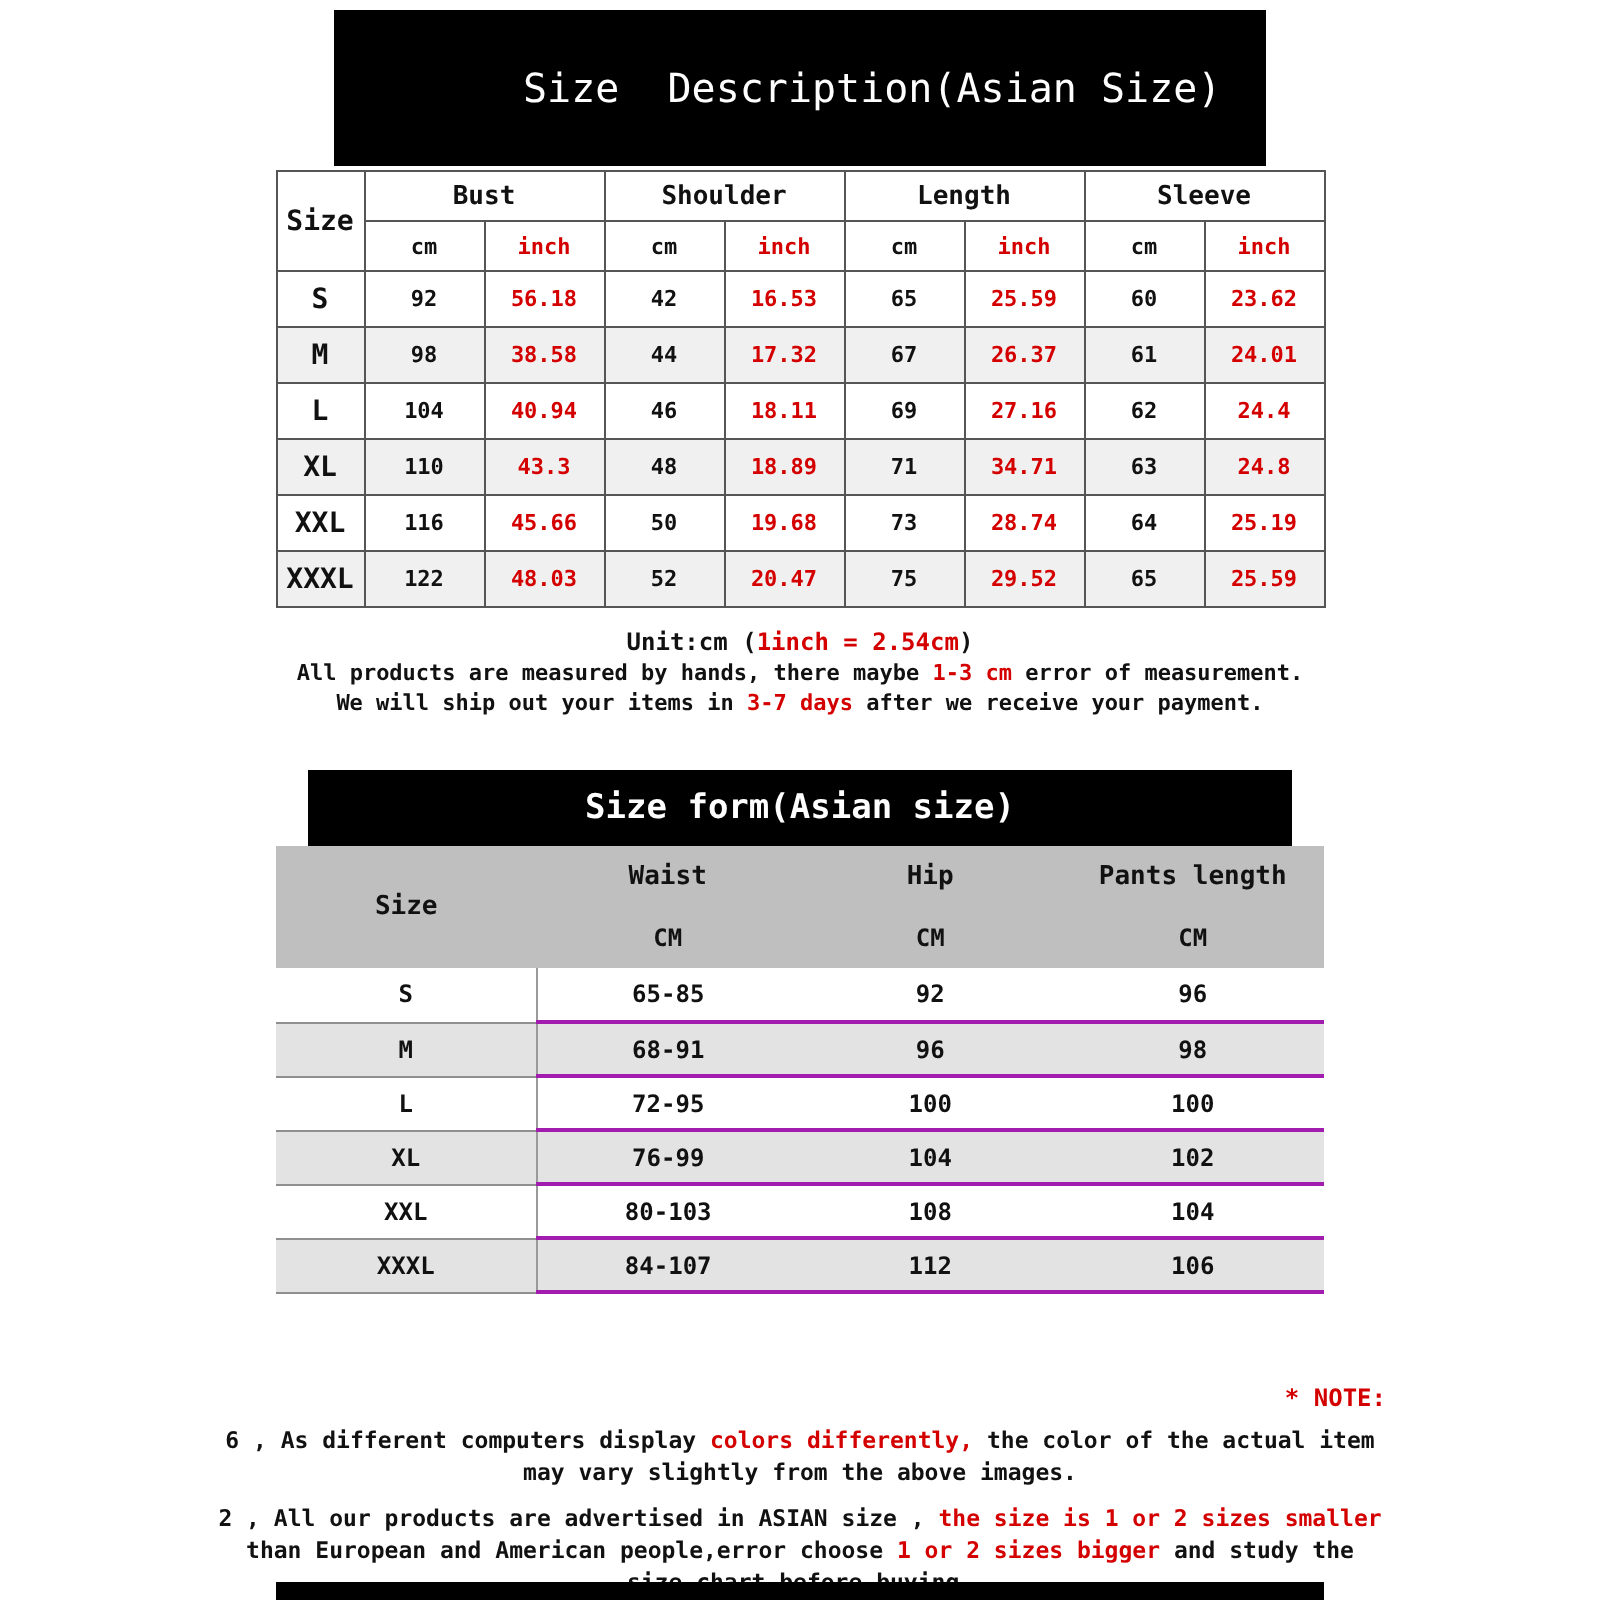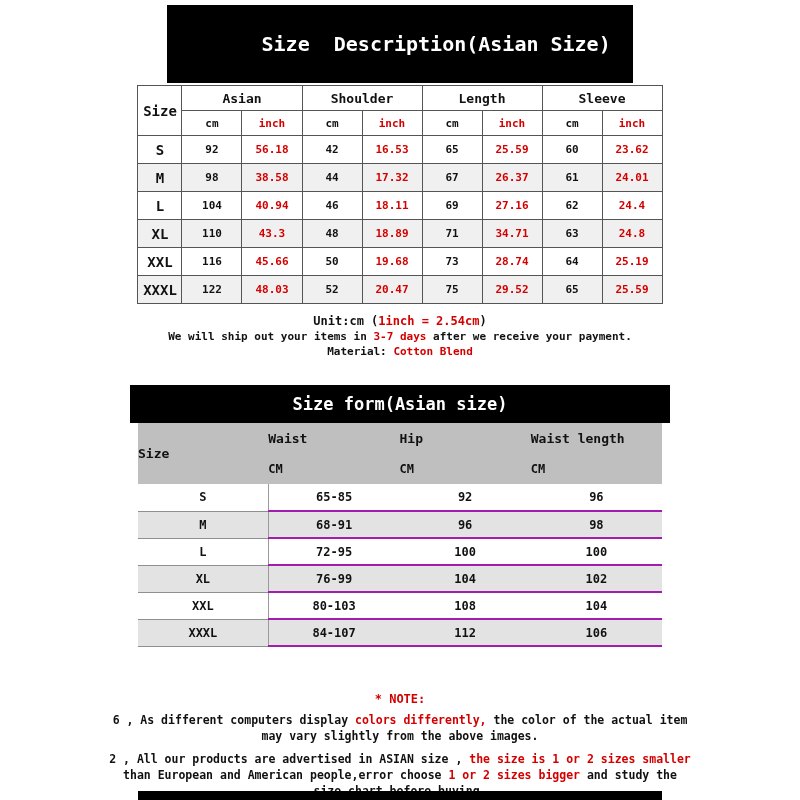--- a/index.html
+++ b/index.html
@@ -8,21 +8,21 @@
     width:800px; height:800px; position:relative; overflow:hidden;
     font-family:"DejaVu Sans Mono","Liberation Mono",monospace;
     color:#111;
   }
   .red { color:#d40000; }
 
   
   .title-wrap { text-align:center; margin-top:5px; }
   .title-bar {
     display:inline-block; background:#000; color:#fff;
-    font-size:20px; font-weight:bold; padding:3px 22px; white-space:pre;
+    font-size:20px; font-weight:normal; padding:3px 22px; white-space:pre;
   }
 
   
   table.size-desc {
     width:524px; margin:2px auto 0; border-collapse:collapse; table-layout:fixed;
   }
   .size-desc th, .size-desc td {
     border:1px solid #555; text-align:center; font-weight:bold; padding:0;
   }
   .size-desc col.c-size { width:44px; }
@@ -37,47 +37,47 @@
 
   
   .top-notes {
     margin:10px auto 0; width:560px; text-align:center;
     font-weight:bold; font-size:11px; line-height:15px;
   }
   .top-notes .note-line.first { font-size:12px; }
 
   
   .form-title-bar {
-    width:540px; height:38px; margin:26px auto 0; background:#000; color:#fff;
+    width:492px; height:38px; margin:26px auto 0; background:#000; color:#fff;
     text-align:center; font-size:17px; font-weight:bold; line-height:38px;
   }
   table.size-form {
     width:524px; margin:0 auto; border-collapse:collapse; table-layout:fixed;
   }
   .size-form col.c-size { width:130px; }
   .size-form col.c-col { width:131px; }
   .size-form thead th {
-    background:#bfbfbf; font-weight:bold; text-align:left;
+    background:#bfbfbf; font-weight:bold; text-align:center;
   }
   .size-form thead tr.label-row th { height:30px; font-size:13px; }
   .size-form thead th.corner { font-size:17px; }
   .size-form thead tr.cm-row th { height:31px; font-size:12px; }
   .size-form tbody td {
     height:27px; font-size:12px; font-weight:bold; text-align:center;
     border-bottom:2px solid #a21caf;
   }
   .size-form tbody td.size { border-right:1px solid #9a9a9a; border-bottom:1px solid #8f8f8f; }
   .size-form tbody tr:nth-child(even) { background:#e3e3e3; }
 
   
   .bottom-notes {
     margin:44px auto 0; width:586px; text-align:center;
     font-weight:bold; font-size:11.5px; line-height:16px;
   }
-  .note-header { font-size:12px; margin-bottom:5px; }
+  .note-header { font-size:12px; margin-bottom:5px;text-align:right; }
   .bottom-notes .note-line { margin-bottom:7px; }
 
   
   .bottom-bar {
     position:absolute; bottom:0; left:50%; transform:translateX(-50%);
     width:524px; height:9px; background:#000;
   }
 </style>
 </head>
 <body>
@@ -98,21 +98,21 @@
         <col class="c-val">
         <col class="c-val">
       <col class="c-val">
         <col class="c-val">
         <col class="c-val">
         <col class="c-val">
     </colgroup>
     <thead>
       <tr>
         <th rowspan="2" class="corner">Size</th>
-        <th colspan="2" class="group">Asian</th>
+        <th colspan="2" class="group">Bust</th>
         <th colspan="2" class="group">Shoulder</th>
         <th colspan="2" class="group">Length</th>
         <th colspan="2" class="group">Sleeve</th>
       </tr>
       <tr>
         <th class="unit">cm</th>
         <th class="unit red">inch</th>
         <th class="unit">cm</th>
         <th class="unit red">inch</th>
         <th class="unit">cm</th>
@@ -186,41 +186,41 @@
         <td>75</td>
         <td class="red">29.52</td>
         <td>65</td>
         <td class="red">25.59</td>
       </tr>
     </tbody>
   </table>
 
   <div class="top-notes">
     <div class="note-line first"><span>Unit:cm (</span><span class="red">1inch = 2.54cm</span><span>)</span></div>
+    <div class="note-line"><span>All products are measured by hands, there maybe </span><span class="red">1-3 cm</span><span> error of measurement.</span></div>
     <div class="note-line"><span>We will ship out your items in </span><span class="red">3-7 days</span><span> after we receive your payment.</span></div>
-    <div class="note-line"><span>Material: </span><span class="red">Cotton Blend</span></div>
   </div>
 
   <div class="form-title-bar">
     <span>Size form(Asian size)</span>
   </div>
 
   <table class="size-form">
     <colgroup>
       <col class="c-size">
         <col class="c-col">
         <col class="c-col">
         <col class="c-col">
     </colgroup>
     <thead>
       <tr class="label-row">
         <th rowspan="2" class="corner">Size</th>
         <th>Waist</th>
         <th>Hip</th>
-        <th>Waist length</th>
+        <th>Pants length</th>
       </tr>
       <tr class="cm-row">
         <th>CM</th>
         <th>CM</th>
         <th>CM</th>
       </tr>
     </thead>
     <tbody>
       <tr>
         <td class="size">S</td>

